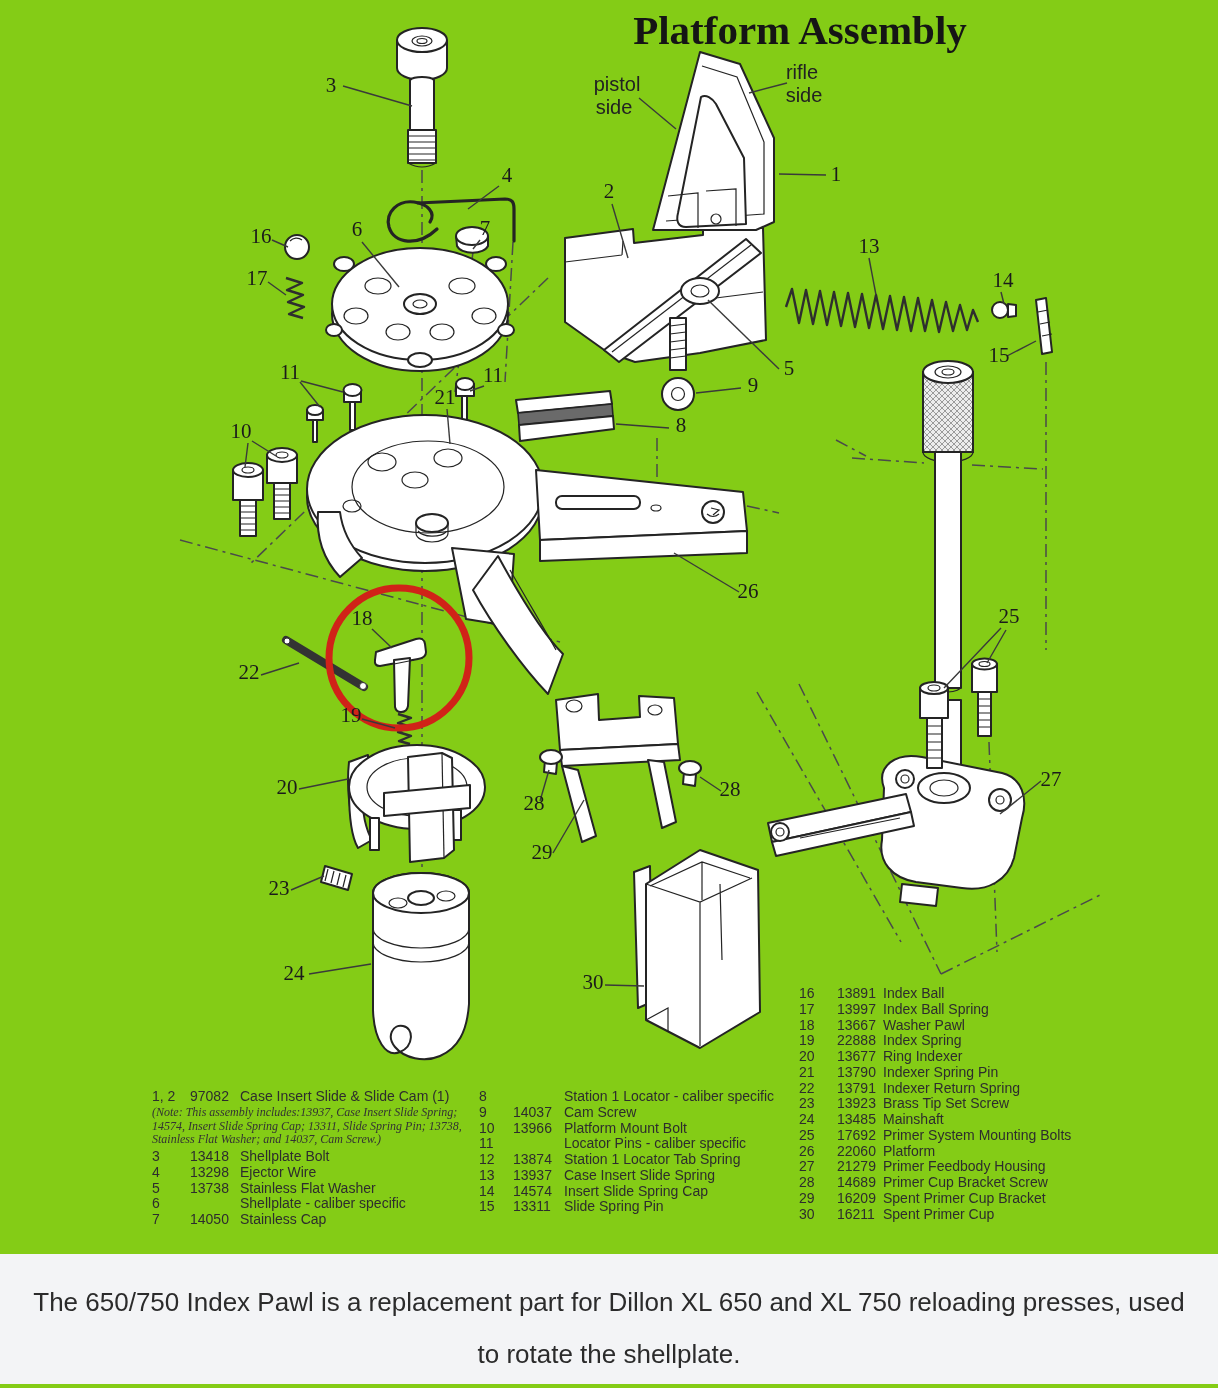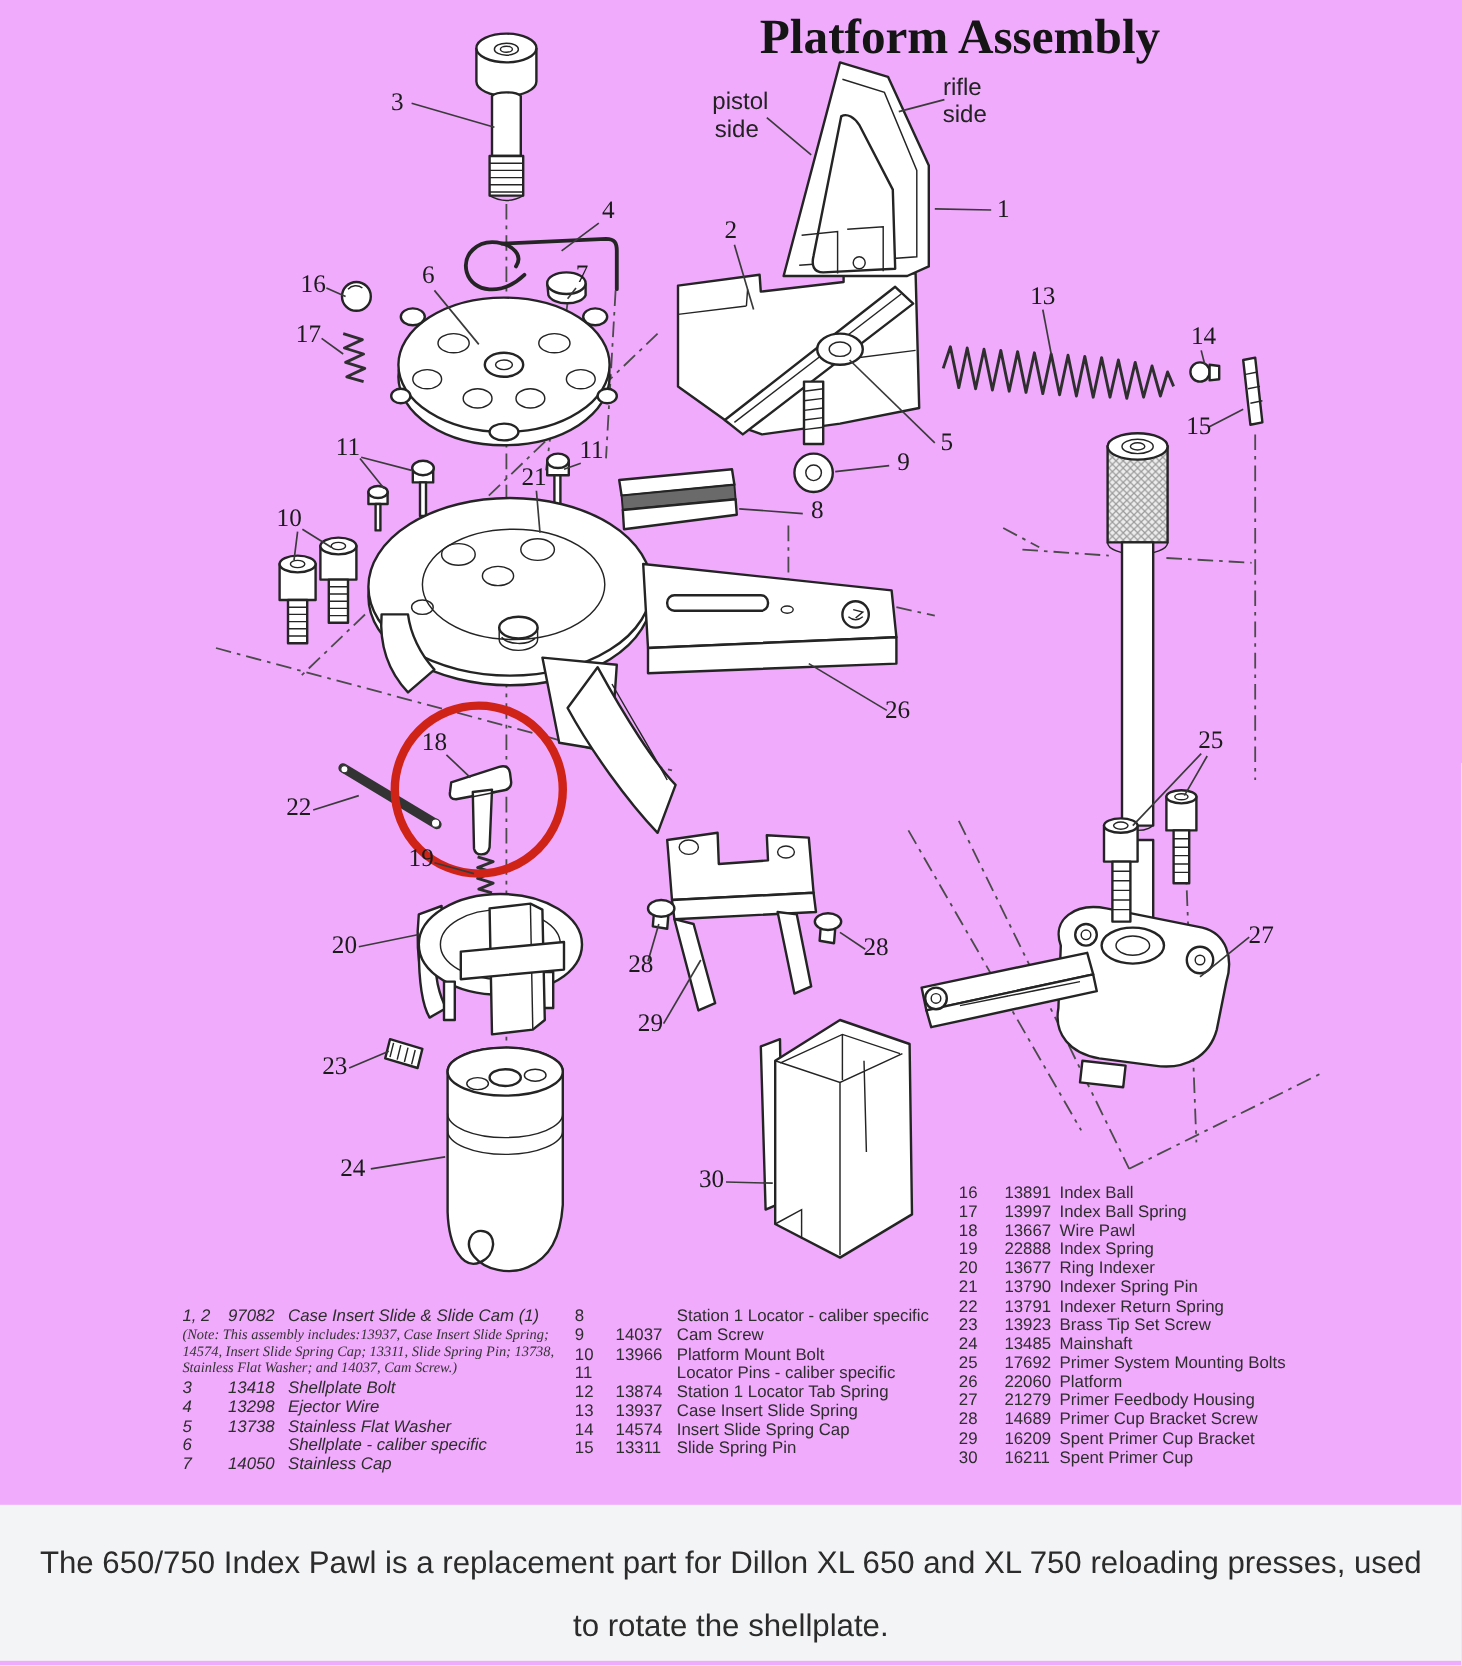--- a/index.html
+++ b/index.html
@@ -1,30 +1,30 @@
 <!DOCTYPE html>
 <html><head>
 <meta charset="utf-8">
 <style>
   html,body{margin:0;padding:0;background:#ffffff;}
-  .page{position:relative;width:1218px;height:1388px;background:#f0abfc;overflow:hidden;
+  .page{position:relative;width:1218px;height:1388px;background:#84cc16;overflow:hidden;
         font-family:"Liberation Sans",sans-serif;}
   svg.diagram{position:absolute;left:0;top:0;}
   .fw{fill:#ffffff;stroke:#242424;stroke-width:2;stroke-linejoin:round;}
   .thin{fill:none;stroke:#242424;stroke-width:1.2;}
   .dash{fill:none;stroke:#4a4a4a;stroke-width:1.5;stroke-dasharray:13 5 3 5;}
   .leader{fill:none;stroke:#3a3a3a;stroke-width:1.4;}
   .spring{fill:none;stroke:#2e2e2e;stroke-width:2.4;stroke-linejoin:round;}
   .callout{font:21px "Liberation Serif",serif;fill:#1b1b1b;text-anchor:middle;}
   .slabel{font:20px "Liberation Sans",sans-serif;fill:#222;text-anchor:middle;}
   .ttl{font:bold 41px "Liberation Serif",serif;fill:#151515;text-anchor:middle;}
   
   .plist{position:absolute;color:#2d2d2d;}
   .plist .row{display:grid;font-size:14px;line-height:15.75px;}
-  .plist.c-left .row{grid-template-columns:38px 50px 1fr;width:325px;font-style:italic;}
+  .plist.c-left .row{grid-template-columns:38px 50px 1fr;width:325px;}
   .plist.c-mid  .row{grid-template-columns:34px 51px 1fr;width:318px;}
   .plist.c-right .row{grid-template-columns:38px 46px 1fr;width:332px;}
   .note{font:italic 12px/13.8px "Liberation Serif",serif;color:#333;margin:1px 0 2px 0;width:322px;}
   .footer{position:absolute;left:0;top:1254px;width:1218px;height:130px;background:#f3f4f6;
           box-sizing:border-box;padding:22px 30px 0 30px;text-align:center;}
   .footer p{margin:0;font-size:26px;line-height:52px;color:#2b2b2b;}
 </style>
 </head>
 <body>
 
@@ -490,21 +490,21 @@
 
         <div class="row">
           <span>17</span>
           <span>13997</span>
           <span>Index Ball Spring</span>
         </div>
 
         <div class="row">
           <span>18</span>
           <span>13667</span>
-          <span>Wire Pawl</span>
+          <span>Washer Pawl</span>
         </div>
 
         <div class="row">
           <span>19</span>
           <span>22888</span>
           <span>Index Spring</span>
         </div>
 
         <div class="row">
           <span>20</span>

